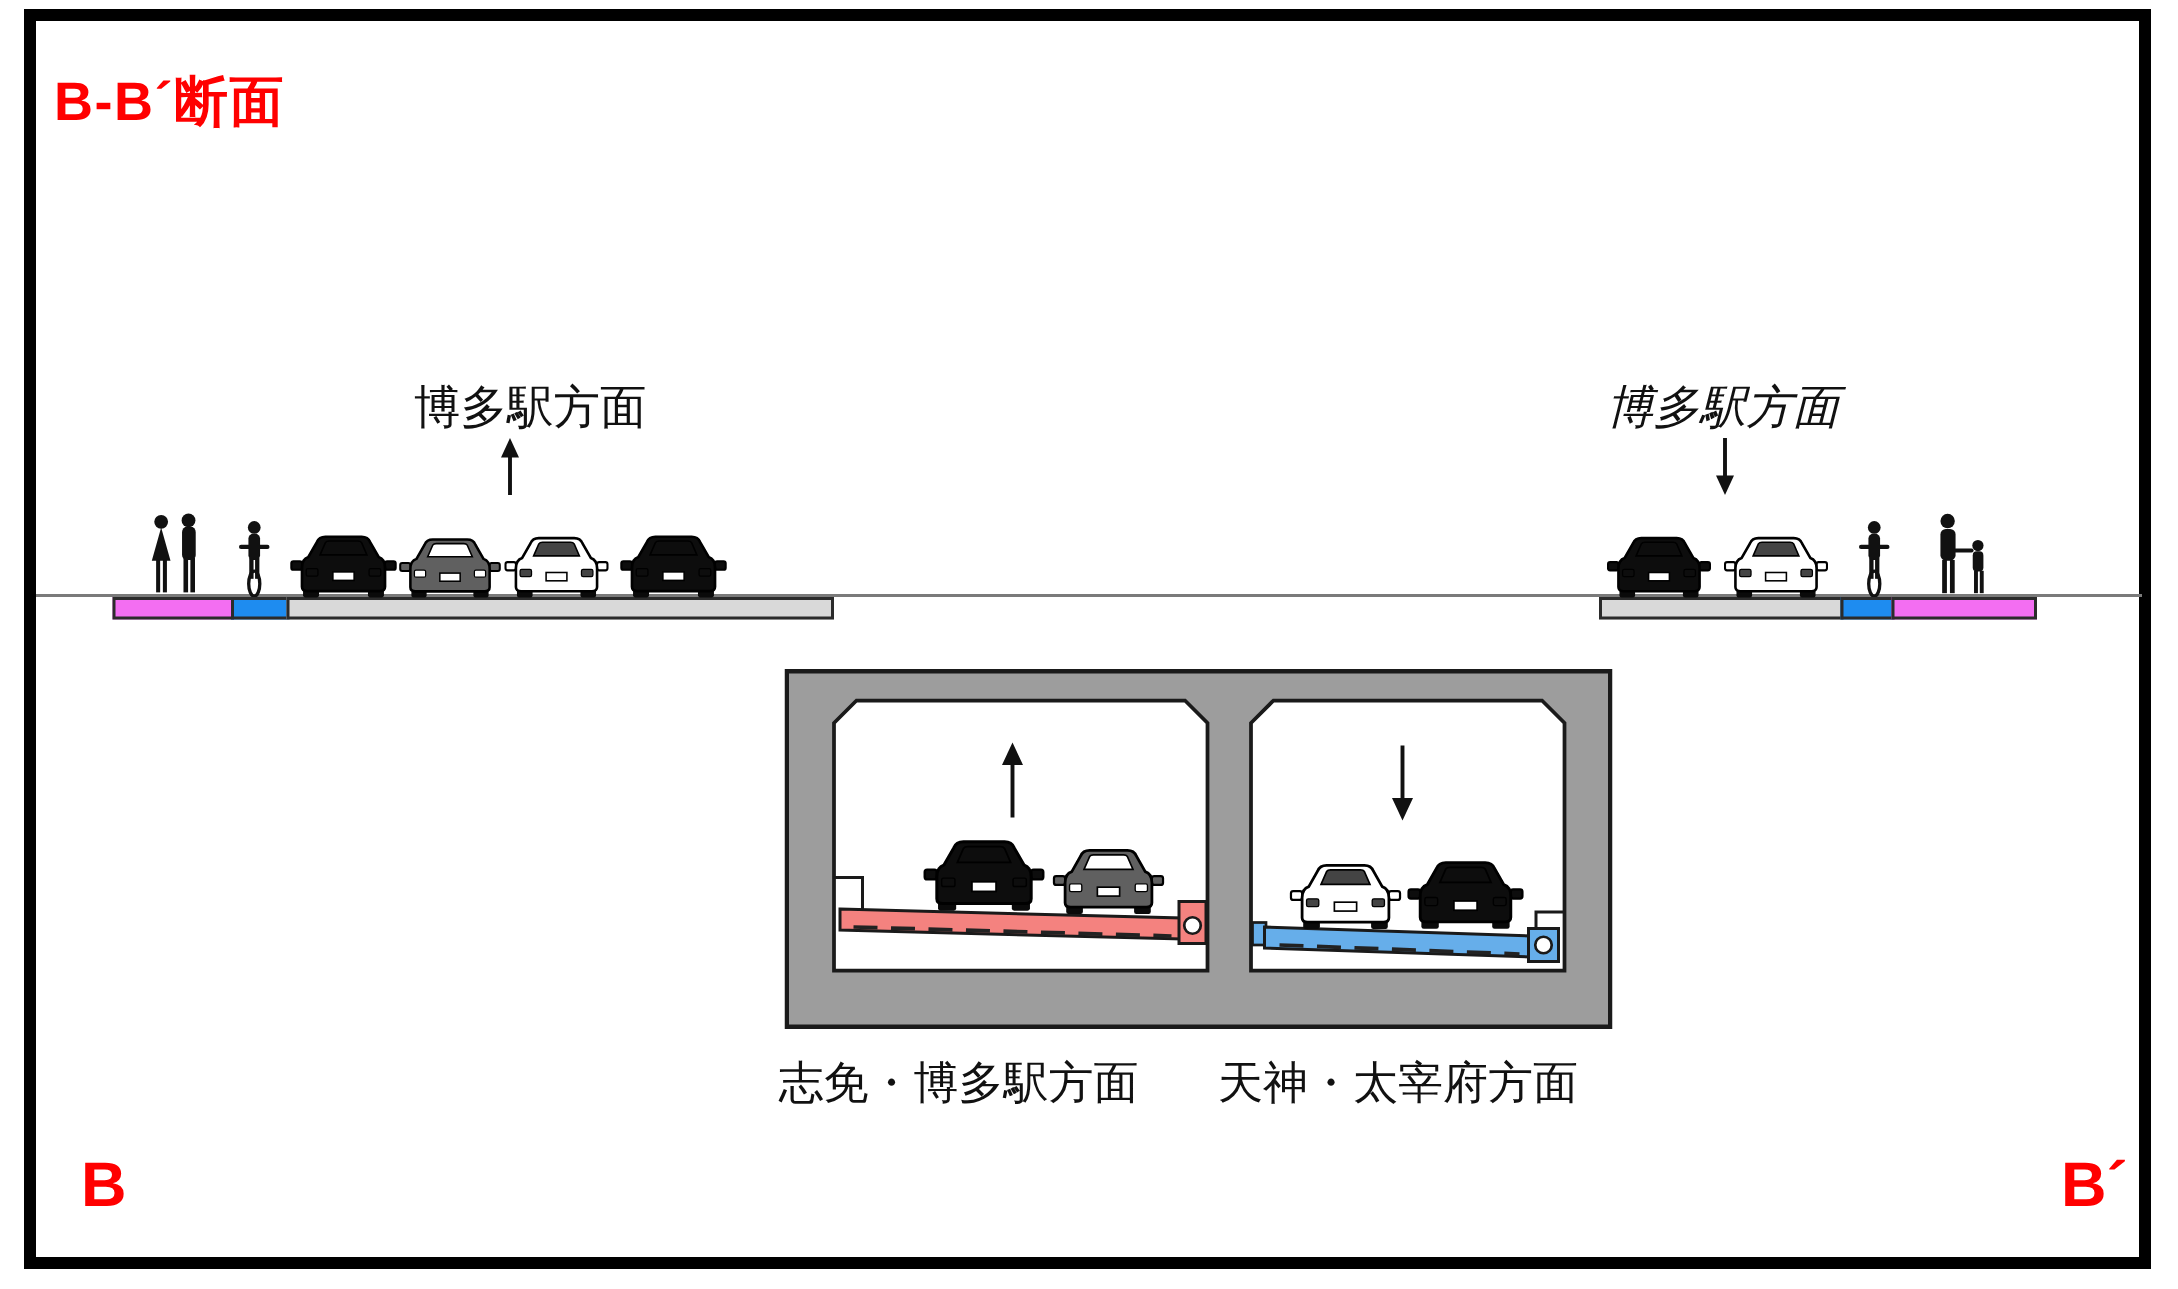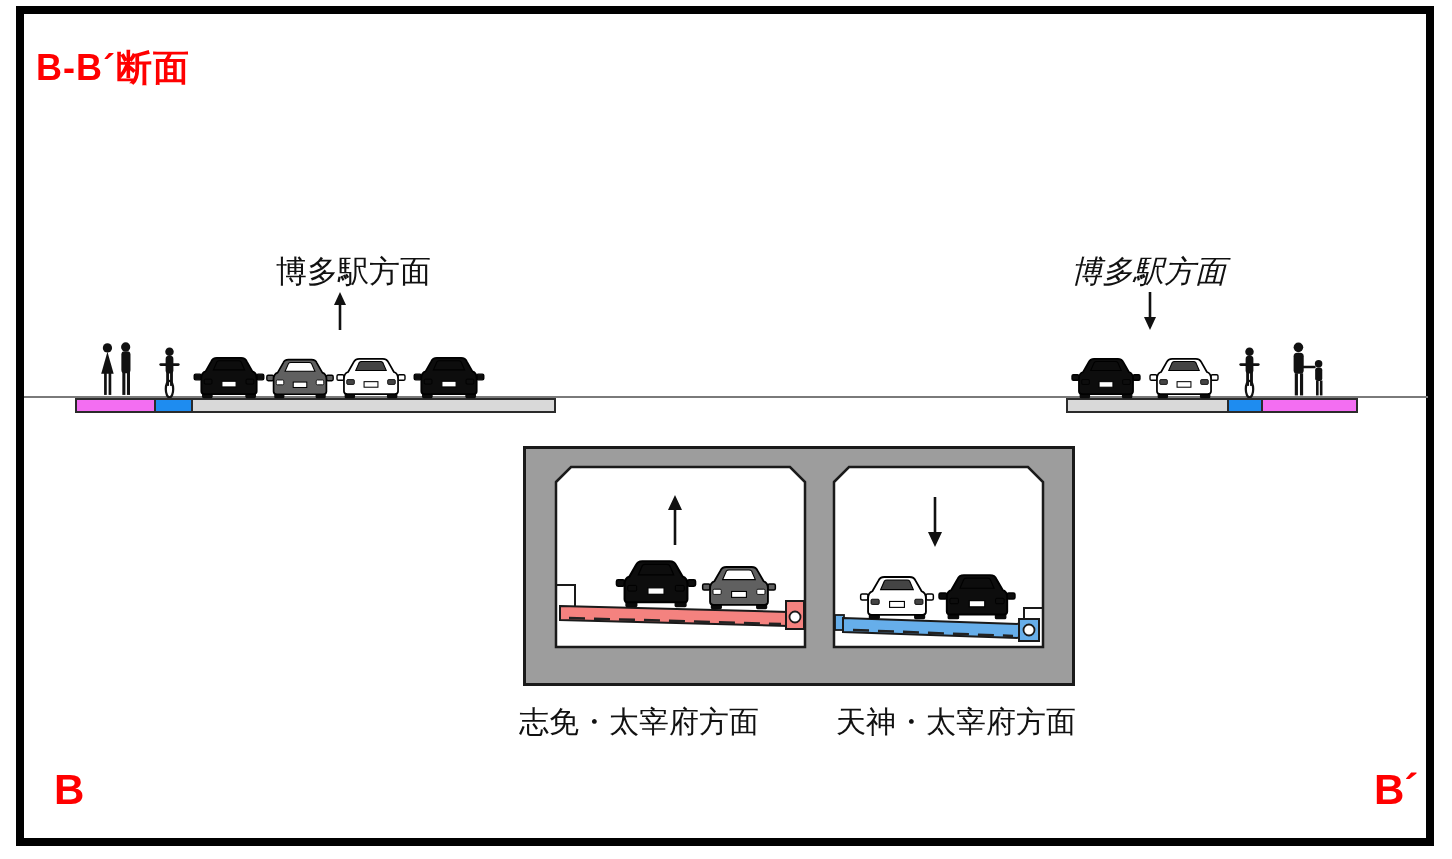--- a/index.html
+++ b/index.html
@@ -160,18 +160,18 @@
       <line x1="412" y1="51" x2="412" y2="92" stroke="#111" stroke-width="2.6"></line>
       <polygon points="405,86 412,101 419,86" fill="#111"></polygon>
     </g>
 
     <use href="#car-sym" x="92" y="112" width="82" height="50" class="car-dark"></use>
     <use href="#car-sym" x="178" y="118" width="76" height="46" class="car-gray"></use>
     <use href="#car-sym" x="336" y="128" width="76" height="46" class="car-light"></use>
     <use href="#car-sym" x="414" y="126" width="80" height="48" class="car-dark"></use>
   </svg>
 
-  <div class="bore-label" style="left:519px;">志免・太宰府方面</div>
-  <div class="bore-label" style="left:836px;text-align:right;">天神・太宰府方面</div>
+  <div class="bore-label" style="left:519px;">志免・博多駅方面</div>
+  <div class="bore-label" style="left:812px;text-align:right;">天神・太宰府方面</div>
 
   <div class="marker" style="left:54px;top:766px;">B</div>
   <div class="marker" style="left:1374px;top:766px;">B´</div>
 </div>
 
 </body></html>

